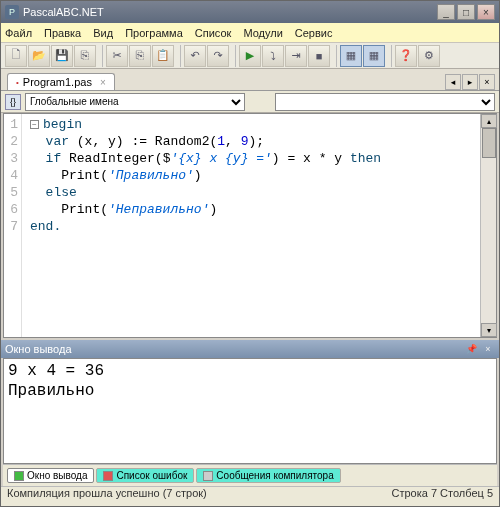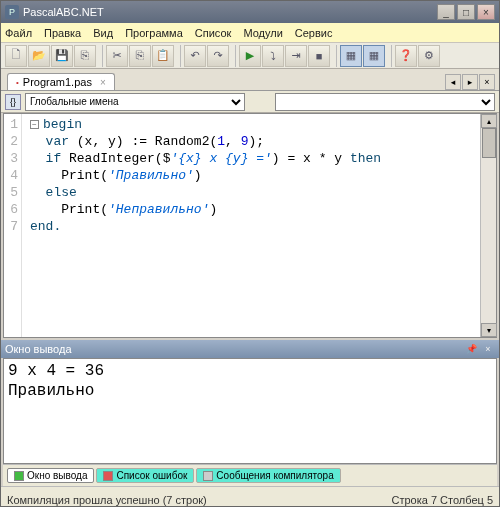--- a/index.html
+++ b/index.html
@@ -41,21 +41,21 @@
   .paneltitle .pbtns{margin-left:auto;display:flex;gap:2px;}
   .paneltitle .pb{width:14px;height:12px;font-size:9px;display:flex;align-items:center;justify-content:center;color:#eee;}
   .output{height:106px;background:#fff;border:1px solid #888;margin:0 2px;font-family:Consolas,'Courier New',monospace;font-size:16px;line-height:20px;padding:2px 4px;color:#000;white-space:pre;}
   .bottomtabs{height:22px;background:#ece9d8;display:flex;align-items:center;padding:0 4px;gap:2px;margin:0 2px;border-top:1px solid #bbb;}
   .btab{background:#5eead4;border:1px solid #b0aca4;padding:1px 6px;font-size:10px;display:flex;align-items:center;gap:3px;border-radius:2px;}
   .btab.active{background:#fff;border-color:#888;}
   .btab .bi{width:10px;height:10px;border:1px solid #888;}
   .btab .bi.green{background:#4b4;}
   .btab .bi.red{background:#d55;}
   .btab .bi.gray{background:#ccc;}
-  .status{height:20px;background:#ece9d8;border-top:1px solid #bbb;display:flex;align-items:flex-end;padding:0 6px;font-size:11px;color:#333;}
+  .status{height:20px;background:#ece9d8;border-top:1px solid #bbb;display:flex;align-items:flex-start;padding:0 6px;font-size:11px;color:#333;}
   .status .r{margin-left:auto;}
 </style>
 </head>
 <body>
 
 <div class="titlebar">
   <div class="icon">P</div>
   <span>PascalABC.NET</span>
   <div class="winbtns">
     <div class="winbtn">_</div>

